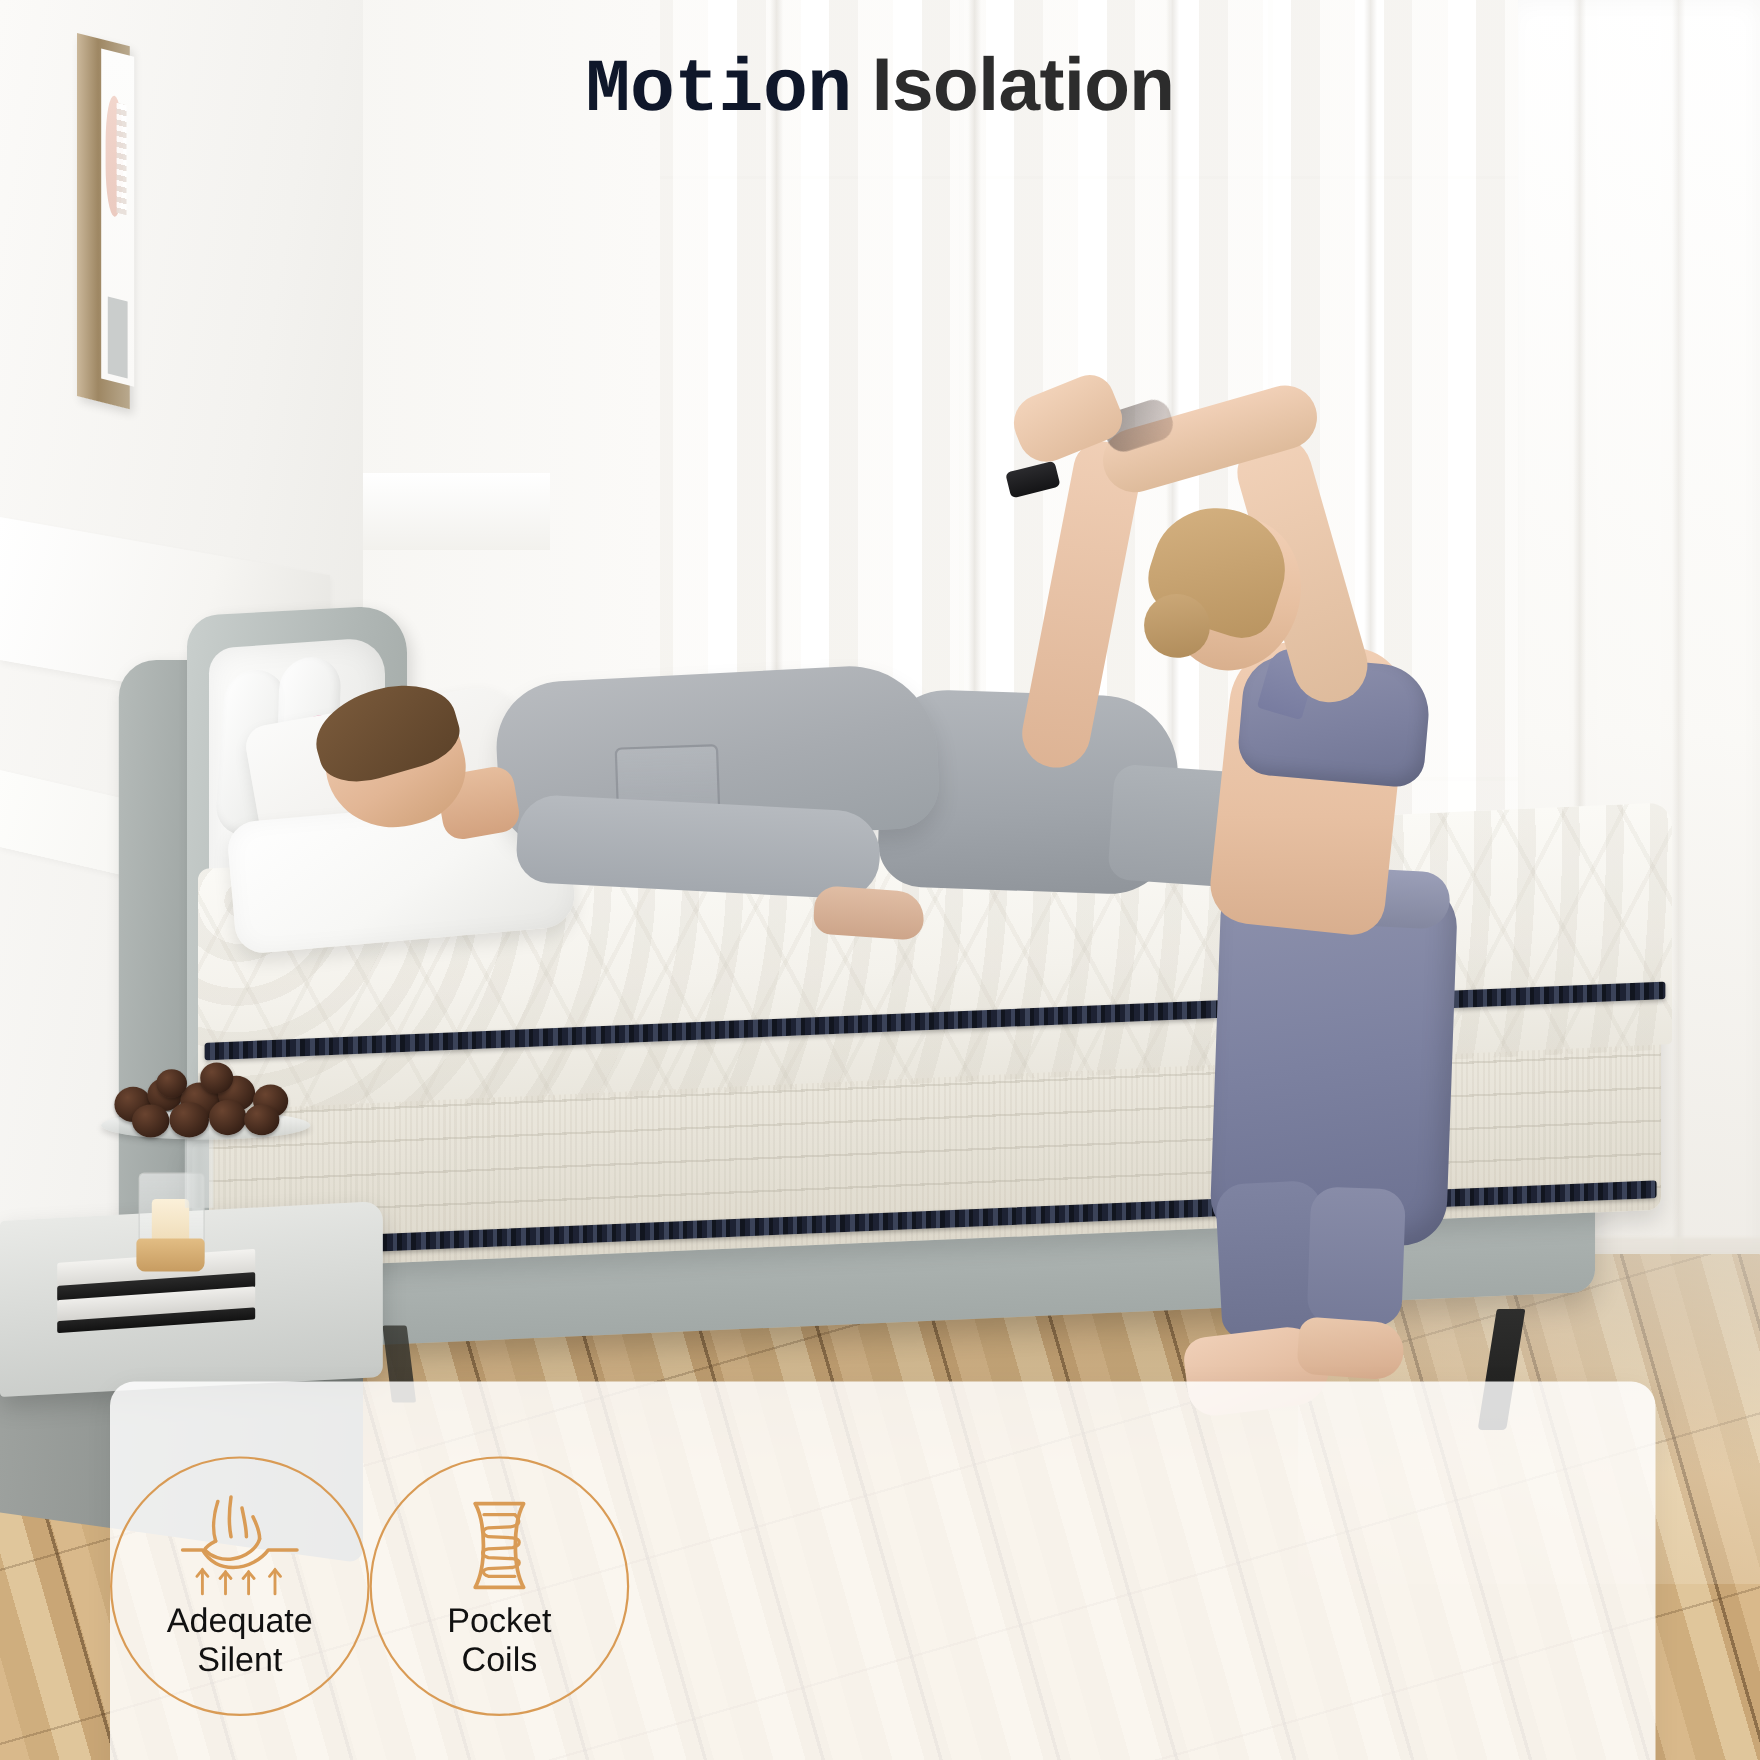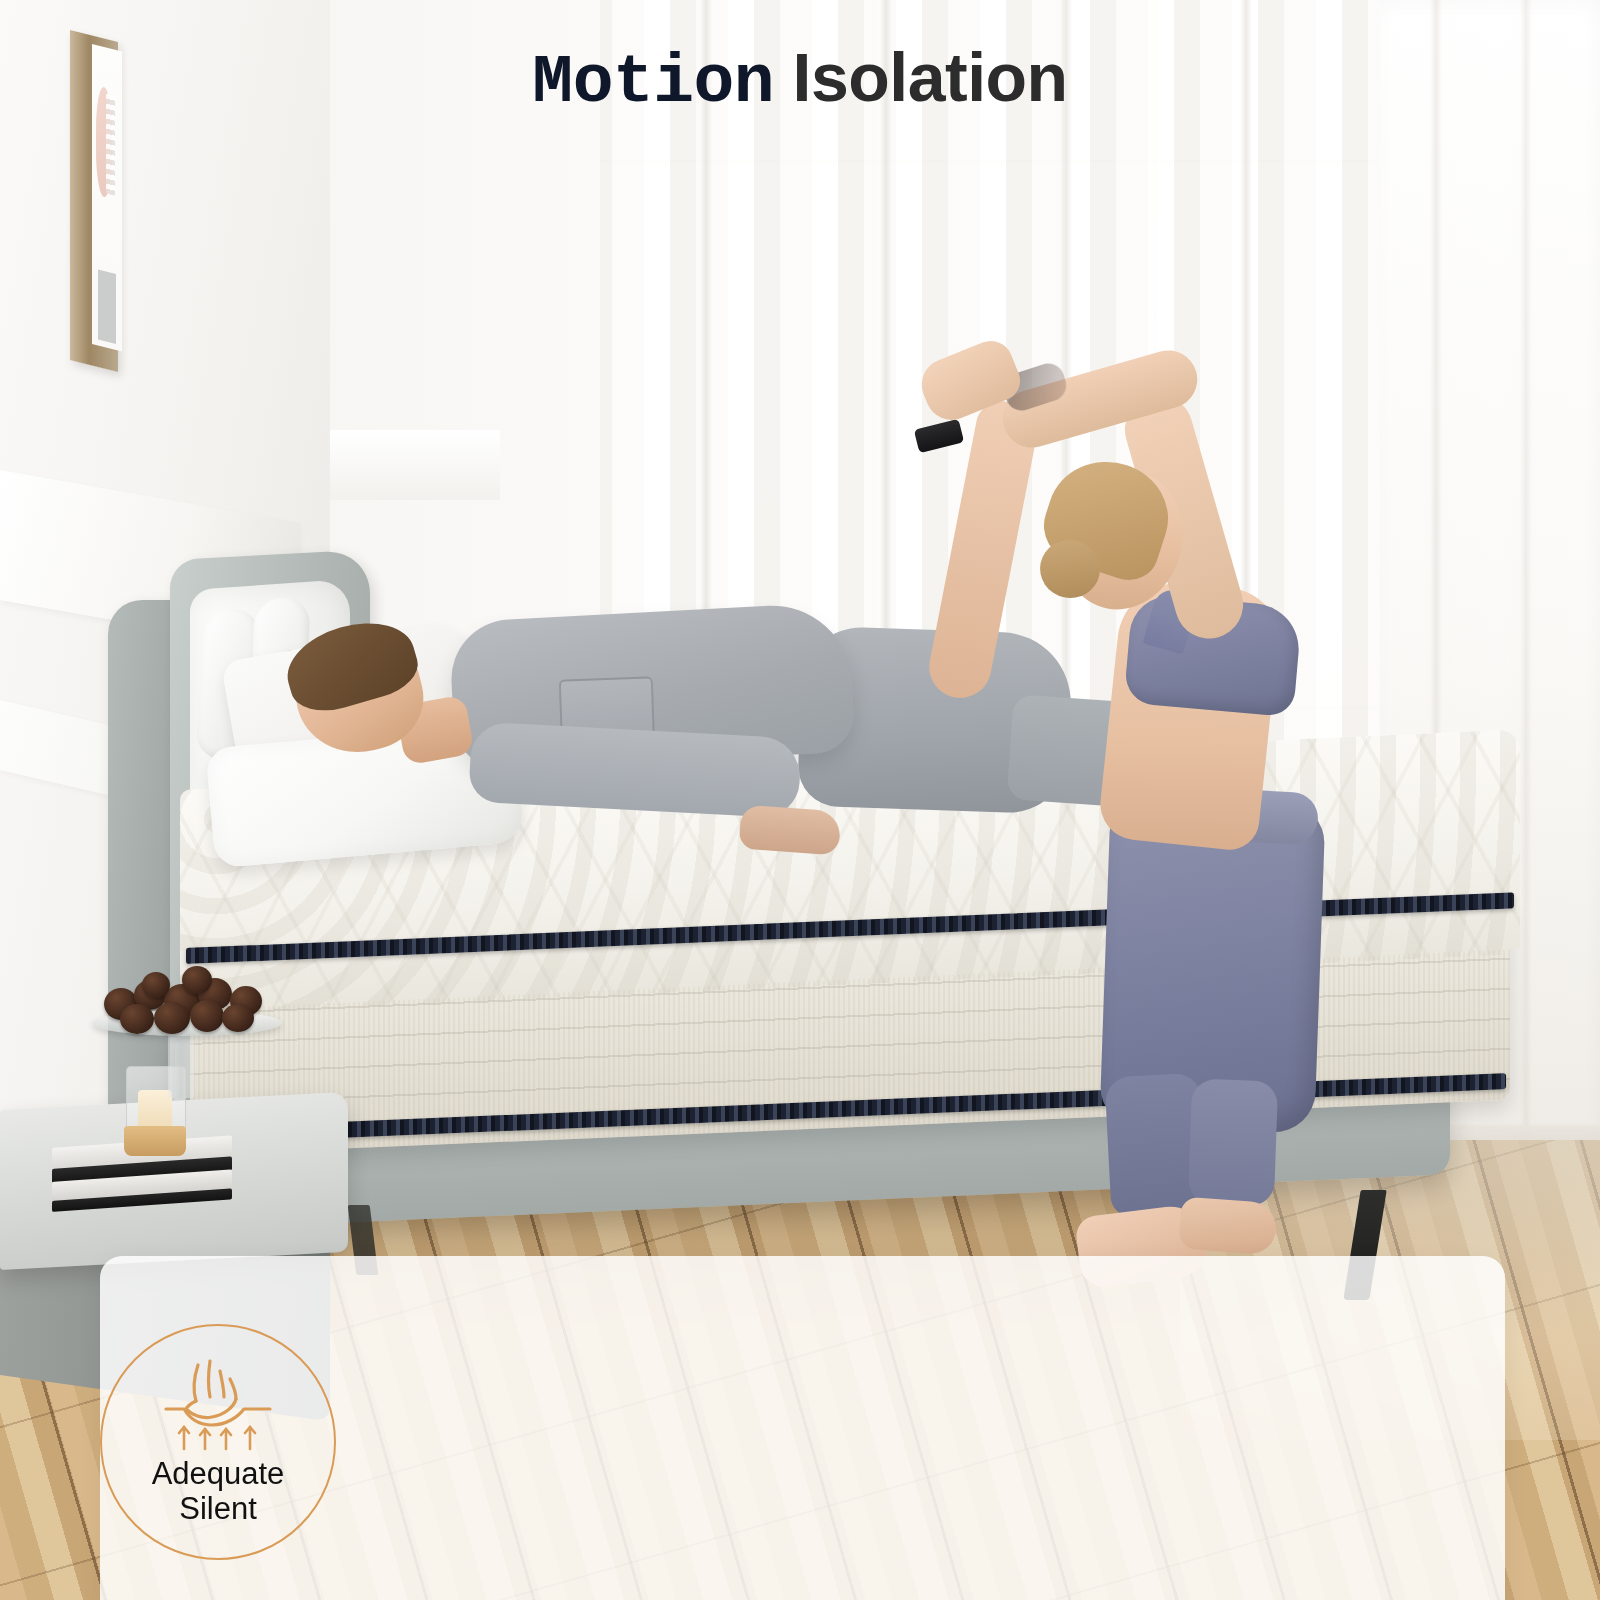--- a/index.html
+++ b/index.html
@@ -612,16 +612,33 @@
               <path d="M87 76 L92 70 L97 76" fill="none"></path>
           </g>
         </svg>
       </div>
       <div class="lbl">
         <div>Adequate</div>
         <div>Silent</div>
       </div>
     </div>
 
+    <div class="badge">
+      <div class="ico">
+        <svg width="96" height="96" viewBox="0 0 96 96">
+          <g fill="none" stroke="#D99B55" stroke-width="3.4" stroke-linecap="round" stroke-linejoin="round">
+            <path d="M26 10 L70 10 C60 28 60 68 70 86 L26 86 C36 68 36 28 26 10 Z"></path>
+          </g>
+          <g fill="none" stroke="#D99B55" stroke-width="3" stroke-linecap="round">
+            <path d="M34 20 L62 20"></path>
+            <path d="M62 20 C68 26 66 30 58 31 L38 32 C32 33 32 38 38 40 L60 41 C68 42 68 48 60 50 L38 51 C31 52 31 57 38 59 L60 60 C68 61 68 66 60 68 L38 69 C32 70 32 74 38 76 L62 76"></path>
+          </g>
+        </svg>
+      </div>
+      <div class="lbl">
+        <div>Pocket</div>
+        <div>Coils</div>
+      </div>
+    </div>
 
 
   </div>
 </div>
 
 </body></html>

